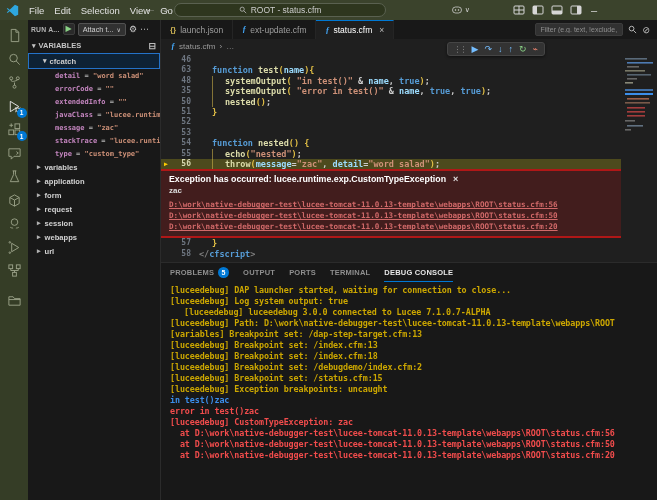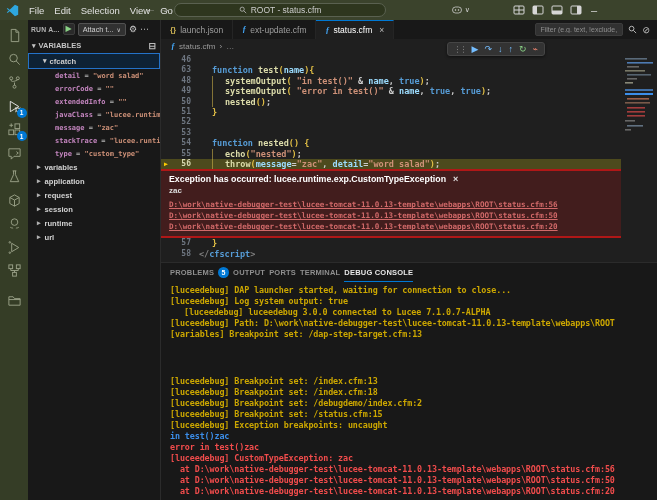--- a/index.html
+++ b/index.html
@@ -76,21 +76,21 @@
 .exc-title-row{display:flex;align-items:center;gap:7px}
 .exc-title{font-size:8.8px;font-weight:bold;color:#ffffff}
 .exc-close{color:#e0e0e0;font-size:9px}
 .exc-msg{font-size:8px;color:#dddddd;margin:2px 0 4px 0}
 .exc-link{font-family:"DejaVu Sans Mono",monospace;font-size:7.6px;font-weight:600;color:#d16969;text-decoration:underline;line-height:11px;white-space:pre}
 
 .minimap{position:absolute;right:1px;top:2px;width:33px;height:130px}
 
 
 .panel{height:238px;flex:none;background:var(--panel-bg,#181818);border-top:1px solid #2b2b2b;display:flex;flex-direction:column}
-.panel-tabs{height:19px;flex:none;display:flex;align-items:center;gap:4px;padding:0 9px;font-size:7.5px;font-weight:bold;color:#8f8f8f;position:relative}
+.panel-tabs{height:19px;flex:none;display:flex;align-items:center;gap:14px;padding:0 9px;font-size:7.5px;font-weight:bold;color:#8f8f8f;position:relative}
 .ptab{height:100%;display:flex;align-items:center;gap:4px;letter-spacing:.2px}
 .ptab.active{color:#e7e7e7;border-bottom:1px solid var(--accent,#0078d4)}
 .pbadge{min-width:11px;height:11px;border-radius:6px;background:var(--accent,#0078d4);color:#fff;font-size:7px;display:flex;align-items:center;justify-content:center;padding:0 2px}
 .panel-right{position:absolute;right:7px;top:3px;display:flex;align-items:center;gap:5px}
 .filter-input{width:88px;height:13px;background:#313131;border:1px solid #3c3c3c;border-radius:2px;color:#989898;font-size:7px;padding:0 4px;outline:none}
 .filter-input::placeholder{color:#8f8f8f}
 .panel-ic{color:#c5c5c5;font-size:9px;display:flex;align-items:center}
 .console{flex:1;overflow:hidden;padding:3px 0 0 9px;font-family:"DejaVu Sans Mono",monospace;font-size:8.4px;font-weight:700;letter-spacing:-.1px}
 .console-line{height:11px;line-height:11px;white-space:pre}
 </style>
@@ -271,29 +271,33 @@
             <div class="scope-row">
               <span class="twisty">▸</span>
               <span class="scope-label">variables</span>
             </div>
             <div class="scope-row">
               <span class="twisty">▸</span>
               <span class="scope-label">application</span>
             </div>
             <div class="scope-row">
               <span class="twisty">▸</span>
+              <span class="scope-label">form</span>
+            </div>
+            <div class="scope-row">
+              <span class="twisty">▸</span>
               <span class="scope-label">request</span>
             </div>
             <div class="scope-row">
               <span class="twisty">▸</span>
               <span class="scope-label">session</span>
             </div>
             <div class="scope-row">
               <span class="twisty">▸</span>
-              <span class="scope-label">runtime</span>
+              <span class="scope-label">webapps</span>
             </div>
             <div class="scope-row">
               <span class="twisty">▸</span>
               <span class="scope-label">url</span>
             </div>
           </div>
       </div>
     </div>
 
     <div class="editor-col">
@@ -343,21 +347,21 @@
               <span class="ltext" style="padding-left: 13px;"><span style="color: rgb(86, 156, 214);">function </span><span style="color: rgb(220, 220, 170);">test</span><span style="color: rgb(226, 191, 69);">(</span><span style="color: rgb(156, 220, 254);">name</span><span style="color: rgb(226, 191, 69);">){</span></span>
             </div>
             <div class="code-line">
               <span class="gutter">
                 <span class="lnum">48</span>
               </span>
               <span class="ltext" style="padding-left: 26px;"><span class="guide"></span><span style="color: rgb(220, 220, 170);">systemOutput</span><span style="color: rgb(226, 191, 69);">( </span><span style="color: rgb(206, 145, 120);">"in test()"</span><span style="color: rgb(204, 204, 204);"> &amp; </span><span style="color: rgb(156, 220, 254);">name</span><span style="color: rgb(204, 204, 204);">, </span><span style="color: rgb(86, 156, 214);">true</span><span style="color: rgb(226, 191, 69);">)</span><span style="color: rgb(204, 204, 204);">;</span></span>
             </div>
             <div class="code-line">
               <span class="gutter">
-                <span class="lnum">49</span>
+                <span class="lnum">35</span>
               </span>
               <span class="ltext" style="padding-left: 26px;"><span class="guide"></span><span style="color: rgb(220, 220, 170);">systemOutput</span><span style="color: rgb(226, 191, 69);">( </span><span style="color: rgb(206, 145, 120);">"error in test()"</span><span style="color: rgb(204, 204, 204);"> &amp; </span><span style="color: rgb(156, 220, 254);">name</span><span style="color: rgb(204, 204, 204);">, </span><span style="color: rgb(86, 156, 214);">true</span><span style="color: rgb(204, 204, 204);">, </span><span style="color: rgb(86, 156, 214);">true</span><span style="color: rgb(226, 191, 69);">)</span><span style="color: rgb(204, 204, 204);">;</span></span>
             </div>
             <div class="code-line">
               <span class="gutter">
                 <span class="lnum">50</span>
               </span>
               <span class="ltext" style="padding-left: 26px;"><span class="guide"></span><span style="color: rgb(220, 220, 170);">nested</span><span style="color: rgb(226, 191, 69);">()</span><span style="color: rgb(204, 204, 204);">;</span></span>
             </div>
             <div class="code-line">
@@ -473,21 +477,21 @@
               </svg>
             </span>
           <span class="panel-ic">⊘</span>
         </div>
         <div class="console">
             <div class="console-line" style="color: rgb(204, 167, 0);">[luceedebug] DAP launcher started, waiting for connection to close...</div>
             <div class="console-line" style="color: rgb(204, 167, 0);">[luceedebug] Log system output: true</div>
             <div class="console-line" style="color: rgb(204, 167, 0); margin-left: 14px;">[luceedebug] luceedebug 3.0.0 connected to Lucee 7.1.0.7-ALPHA</div>
             <div class="console-line" style="color: rgb(204, 167, 0);">[luceedebug] Path: D:\work\native-debugger-test\lucee-tomcat-11.0.13-template\webapps\ROOT</div>
             <div class="console-line" style="color: rgb(204, 167, 0);">[variables] Breakpoint set: /dap-step-target.cfm:13</div>
-            <div class="console-line" style="color: rgb(204, 167, 0); margin-top: 36px;">[luceedebug] Breakpoint set: /index.cfm:13</div>
+            <div class="console-line" style="color: rgb(204, 167, 0);">[luceedebug] Breakpoint set: /index.cfm:13</div>
             <div class="console-line" style="color: rgb(204, 167, 0);">[luceedebug] Breakpoint set: /index.cfm:18</div>
             <div class="console-line" style="color: rgb(204, 167, 0);">[luceedebug] Breakpoint set: /debugdemo/index.cfm:2</div>
             <div class="console-line" style="color: rgb(204, 167, 0);">[luceedebug] Breakpoint set: /status.cfm:15</div>
             <div class="console-line" style="color: rgb(204, 167, 0);">[luceedebug] Exception breakpoints: uncaught</div>
             <div class="console-line" style="color: rgb(59, 142, 234);">in test()zac</div>
             <div class="console-line" style="color: rgb(241, 76, 76);">error in test()zac</div>
             <div class="console-line" style="color: rgb(241, 76, 76);">[luceedebug] CustomTypeException: zac</div>
             <div class="console-line" style="color: rgb(241, 76, 76);">  at D:\work\native-debugger-test\lucee-tomcat-11.0.13-template\webapps\ROOT\status.cfm:56</div>
             <div class="console-line" style="color: rgb(241, 76, 76);">  at D:\work\native-debugger-test\lucee-tomcat-11.0.13-template\webapps\ROOT\status.cfm:50</div>
             <div class="console-line" style="color: rgb(241, 76, 76);">  at D:\work\native-debugger-test\lucee-tomcat-11.0.13-template\webapps\ROOT\status.cfm:20</div>

